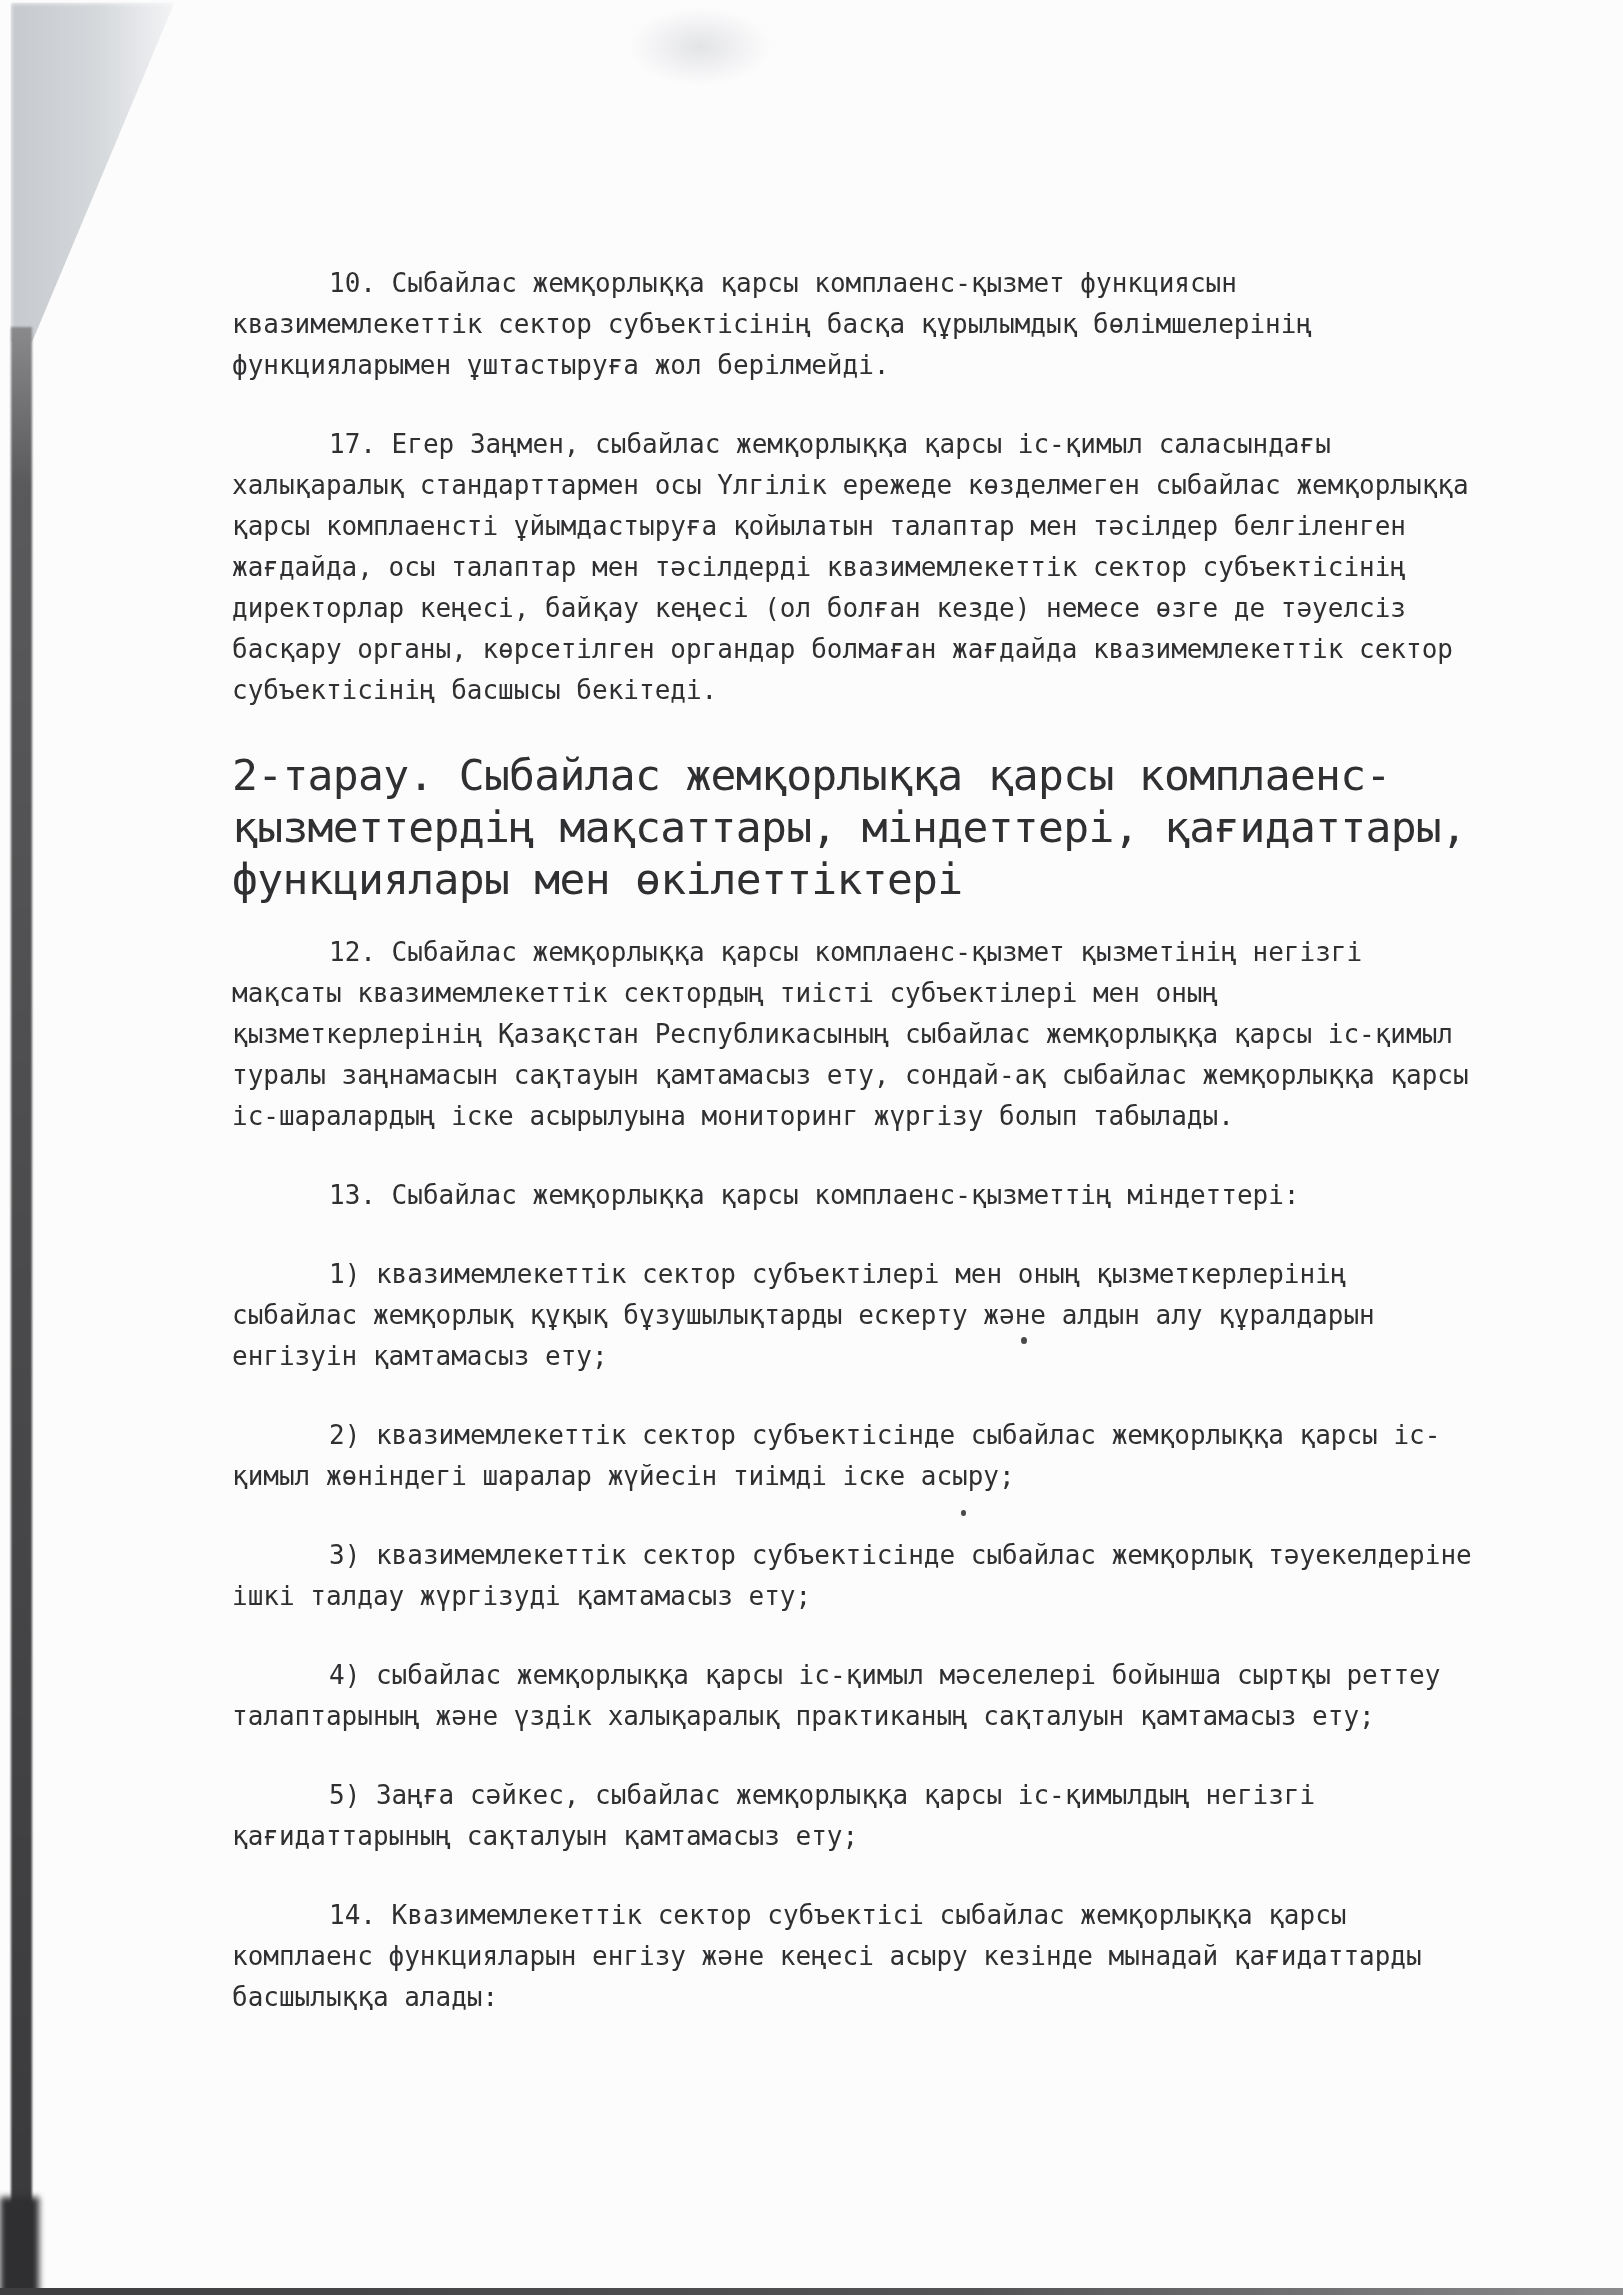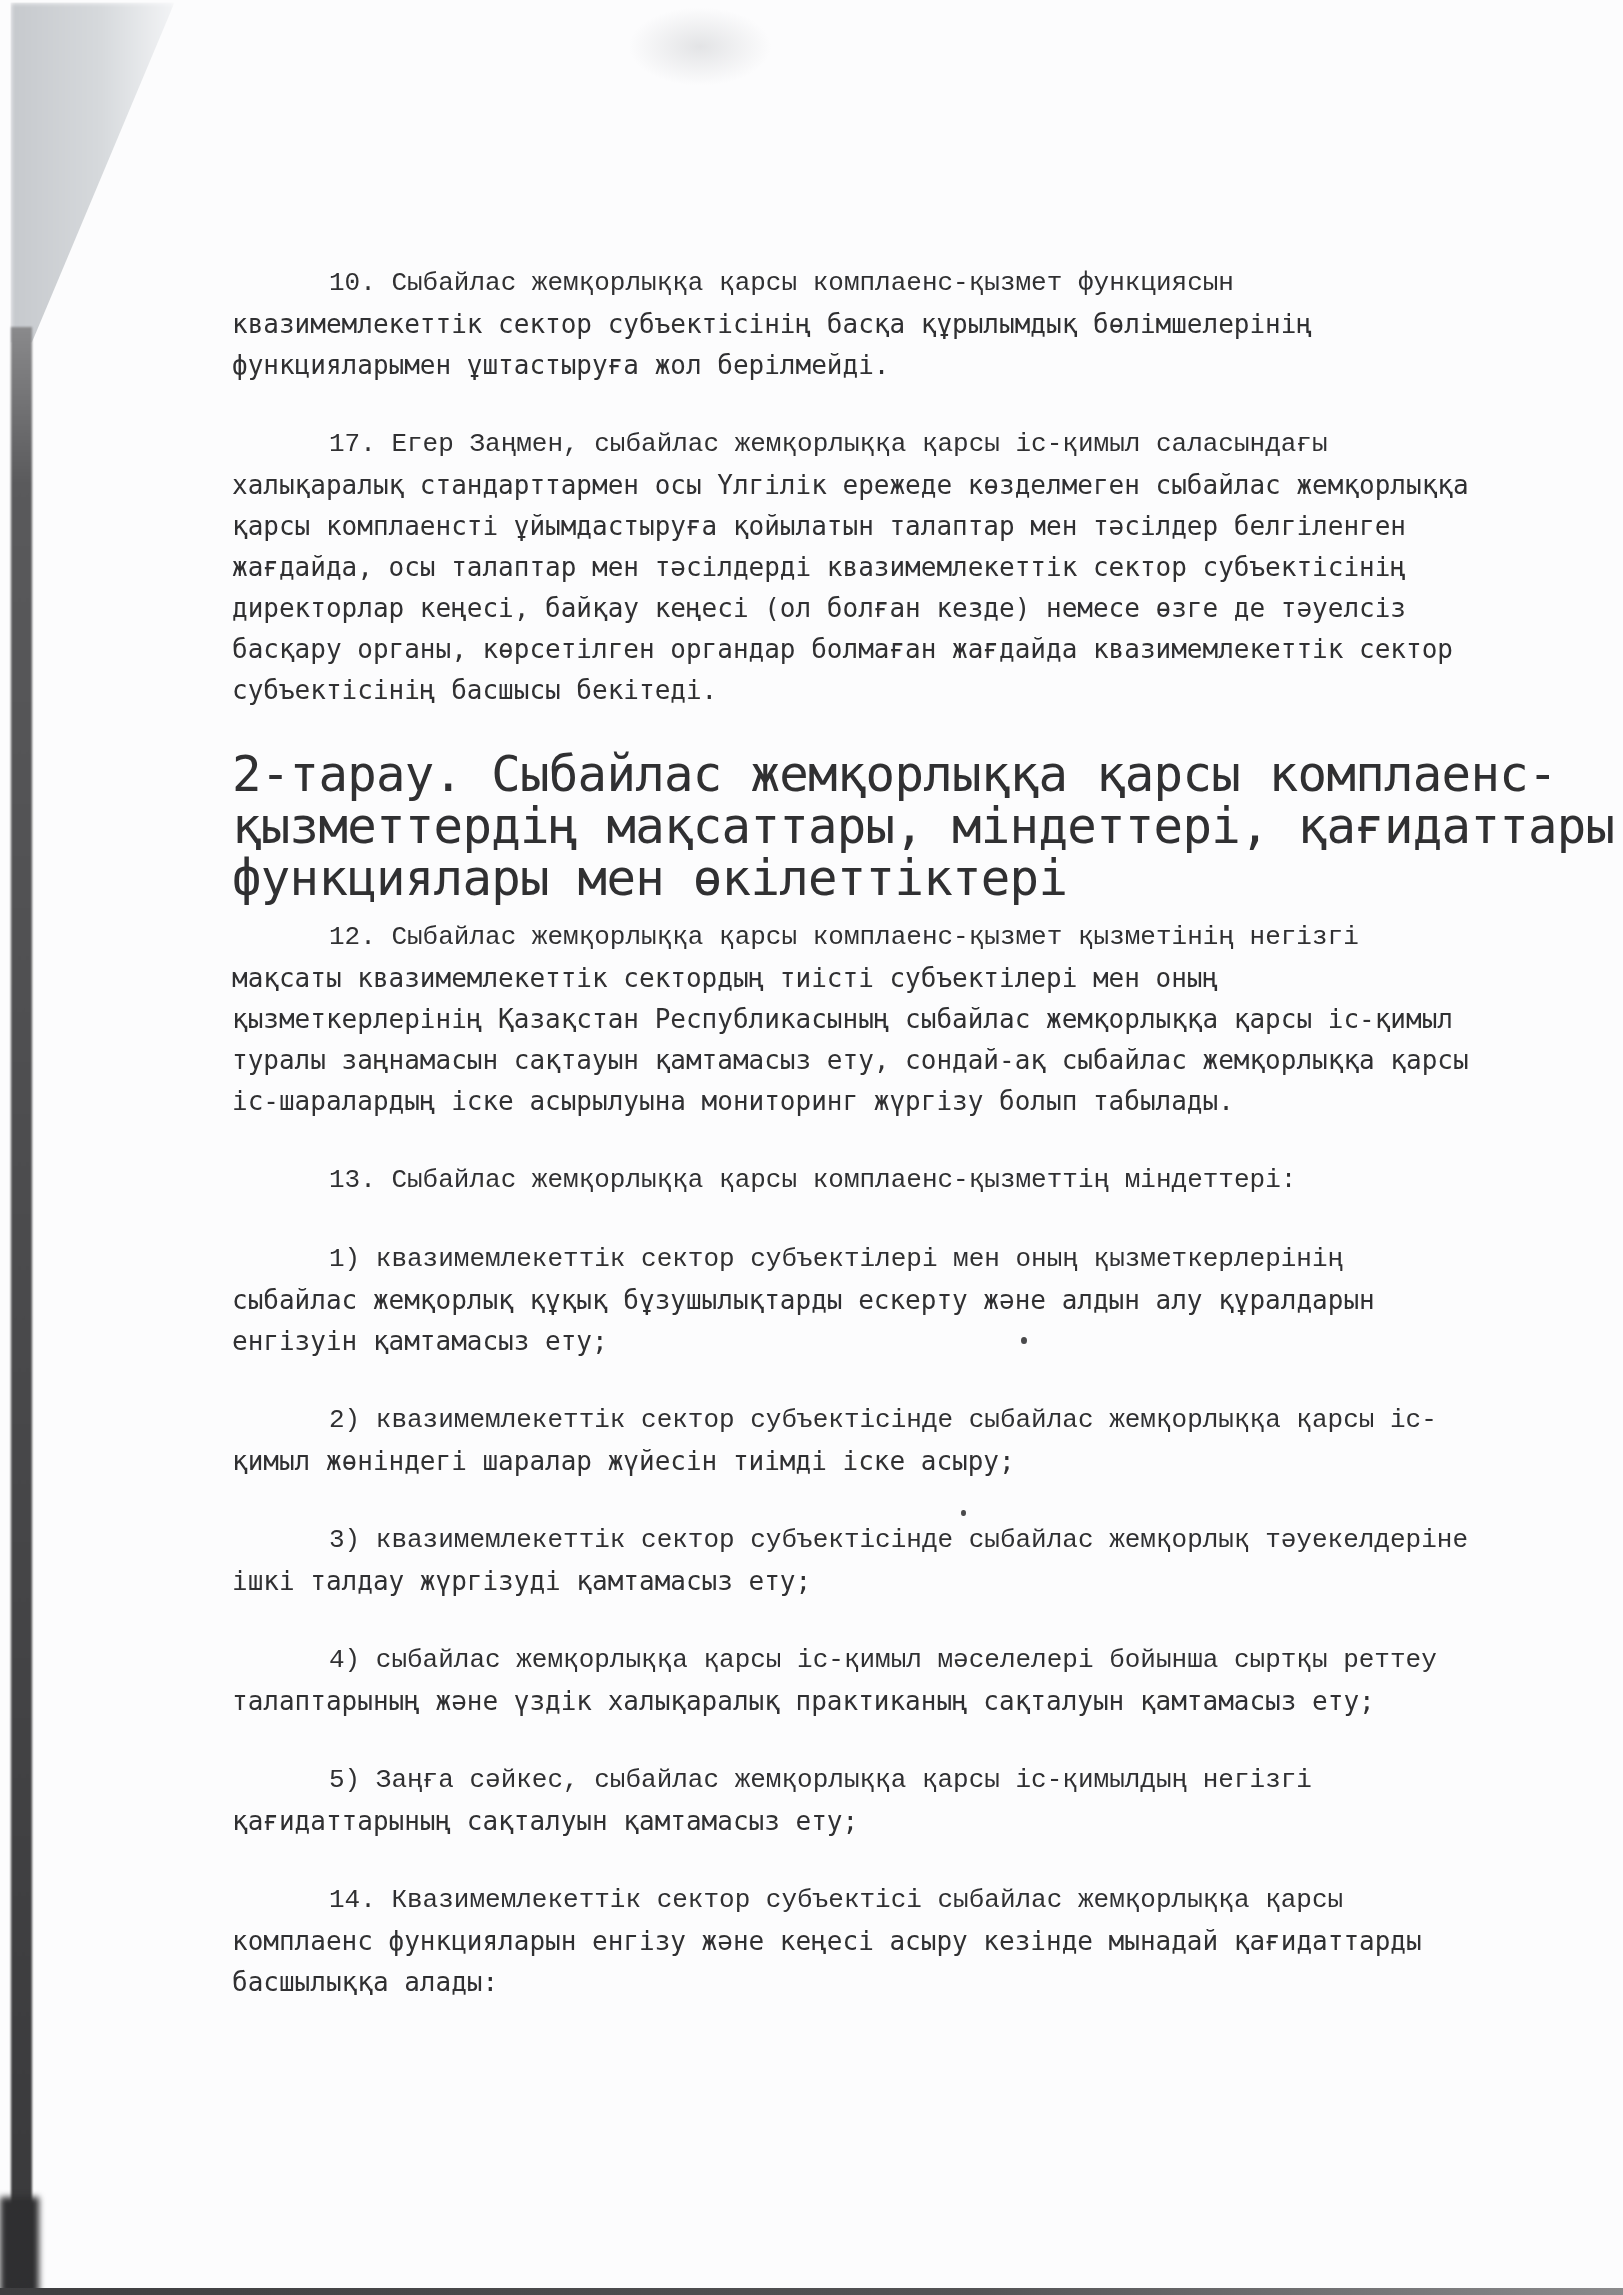--- a/index.html
+++ b/index.html
@@ -39,22 +39,22 @@
   .speck{position:absolute;background:#4a4a4c;border-radius:50%;}
   .speck.s1{left:1021px;top:1337px;width:5.9px;height:7.2px;}
   .speck.s2{left:961px;top:1510px;width:4.6px;height:5.9px;}
   
   .content{
     position:absolute;left:232px;top:263px;width:1286px;
     color:var(--ink-color,#303032);
   }
   .block{margin:0 0 38px 0;}
   .paragraph{font-size:26px;line-height:41px;}
-  .paragraph .line.first{padding-left:97px;font-family:Liberation Mono, monospace;}
-  .heading{font-size:49px;line-height:52px;margin-bottom:12px;letter-spacing:-0.7px;}
+  .paragraph .line.first{padding-left:97px;}
+  .heading{font-size:43px;line-height:52px;margin-bottom:27px;letter-spacing:-0.7px;}
   .line{white-space:pre;}
 </style>
 </head>
 <body>
 
 <div class="page" style="--ink-color: #303032; --fold-color: #c6c9cd; --strip-color: #48484a; --corner-color: #2f2f31; background: rgb(252, 252, 253);">
   <div class="fold"></div>
   <div class="edge-strip"></div>
   <div class="edge-corner"></div>
   <div class="bottom-edge"></div>

